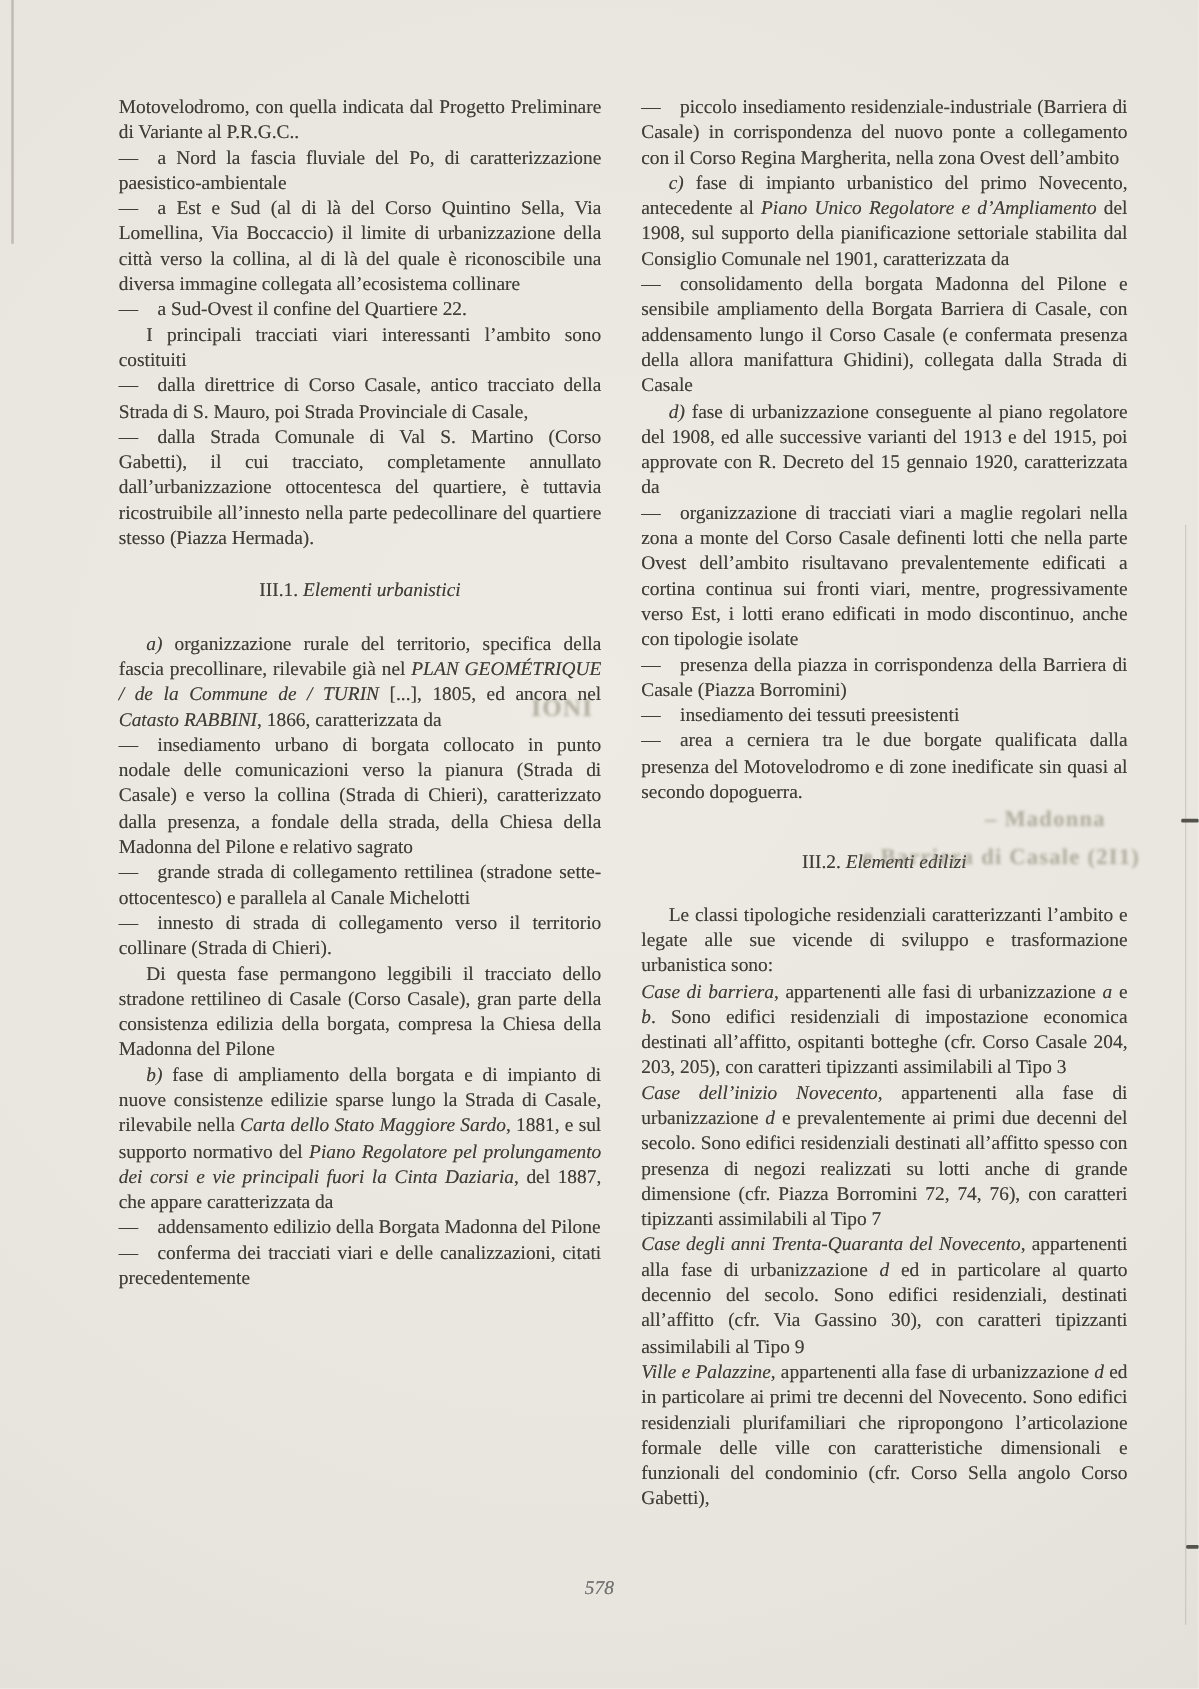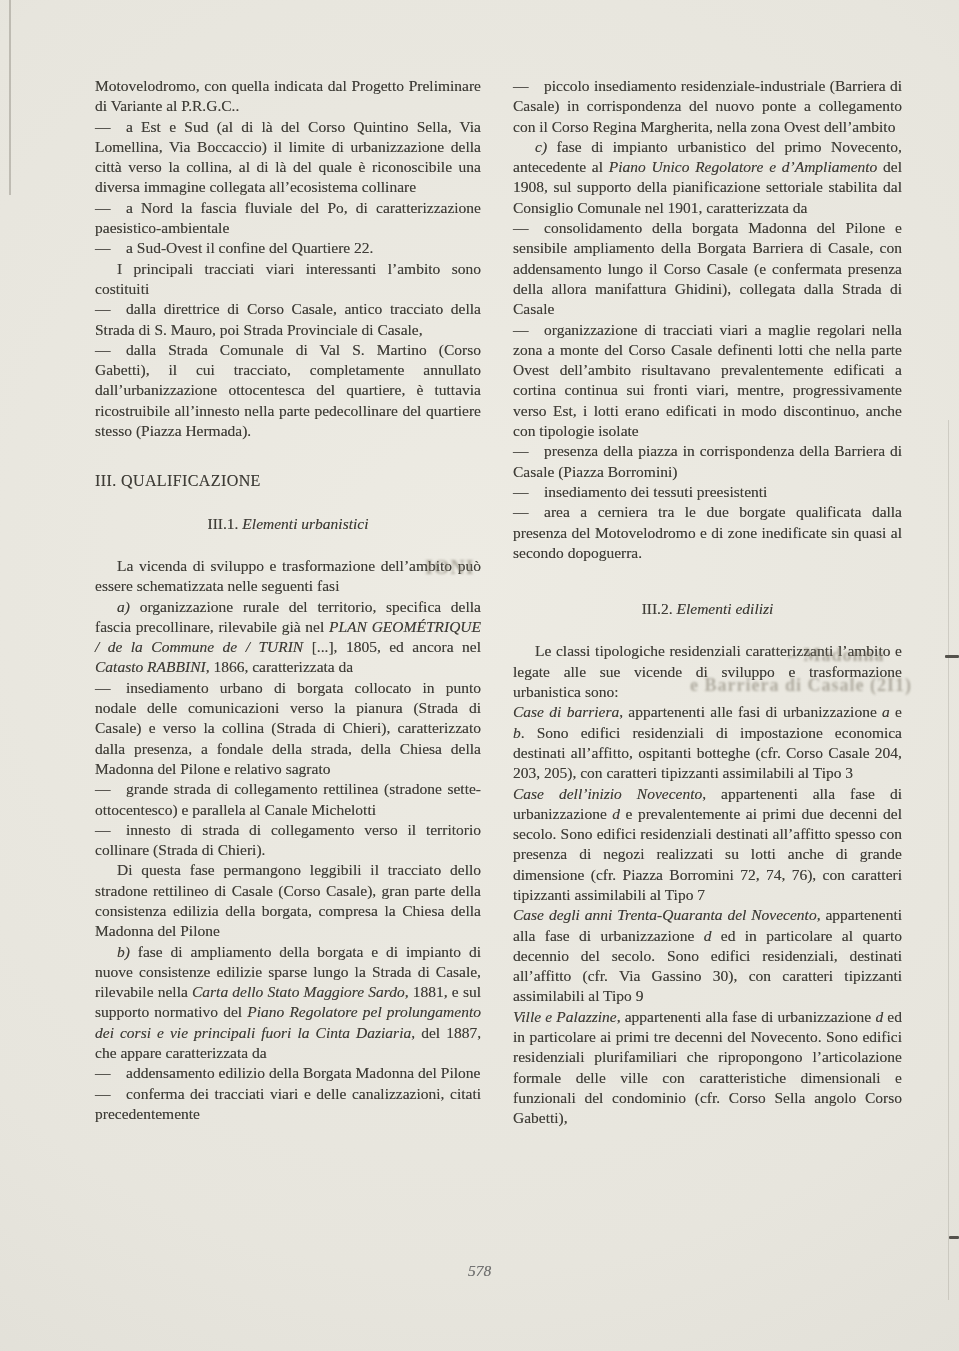--- a/index.html
+++ b/index.html
@@ -52,42 +52,41 @@
     background:#54524c;border-radius:1px;
   }
 </style>
 </head>
 <body>
 
 <div class="page">
 
   <div class="col col-left">
       <p class="p"><span>Motovelodromo, con quella indicata dal Progetto Preliminare di Variante al P.R.G.C..</span></p>
+      <p class="p"><span>— a Nord la fascia fluviale del Po, di caratterizzazione paesistico-ambientale</span></p>
       <p class="p"><span>— a Est e Sud (al di là del Corso Quintino Sella, Via Lomellina, Via Boccaccio) il limite di urbanizzazione della città verso la collina, al di là del quale è riconoscibile una diversa immagine collegata all’ecosistema collinare</span></p>
-      <p class="p"><span>— a Nord la fascia fluviale del Po, di caratterizzazione paesistico-ambientale</span></p>
       <p class="p"><span>— a Sud-Ovest il confine del Quartiere 22.</span></p>
       <p class="p ind sp"><span>I principali tracciati viari interessanti l’ambito sono costituiti</span></p>
       <p class="p"><span>— dalla direttrice di Corso Casale, antico tracciato della Strada di S. Mauro, poi Strada Provinciale di Casale,</span></p>
       <p class="p"><span>— dalla Strada Comunale di Val S. Martino (Corso Gabetti), il cui tracciato, completamente annullato dall’urbanizzazione ottocentesca del quartiere, è tuttavia ricostruibile all’innesto nella parte pedecollinare del quartiere stesso (Piazza Hermada).</span></p>
-      <p class="p h1"><span>III. QUALIFICAZIONE</span></p>
       <p class="p h2"><span>III.1. </span><span class="it">Elementi urbanistici</span></p>
-      <p class="p ind"><span>La vicenda di sviluppo e trasformazione dell’ambito può essere schematizzata nelle seguenti fasi</span></p>
       <p class="p ind"><span class="it">a)</span><span> organizzazione rurale del territorio, specifica della fascia precollinare, rilevabile già nel </span><span class="it">PLAN GEOMÉTRIQUE / de la Commune de / TURIN</span><span> [...], 1805, ed ancora nel </span><span class="it">Catasto RABBINI</span><span>, 1866, caratterizzata da</span></p>
       <p class="p"><span>— insediamento urbano di borgata collocato in punto nodale delle comunicazioni verso la pianura (Strada di Casale) e verso la collina (Strada di Chieri), caratterizzato dalla presenza, a fondale della strada, della Chiesa della Madonna del Pilone e relativo sagrato</span></p>
       <p class="p"><span>— grande strada di collegamento rettilinea (stradone sette-ottocentesco) e parallela al Canale Michelotti</span></p>
       <p class="p"><span>— innesto di strada di collegamento verso il territorio collinare (Strada di Chieri).</span></p>
       <p class="p ind"><span>Di questa fase permangono leggibili il tracciato dello stradone rettilineo di Casale (Corso Casale), gran parte della consistenza edilizia della borgata, compresa la Chiesa della Madonna del Pilone</span></p>
       <p class="p ind"><span class="it">b)</span><span> fase di ampliamento della borgata e di impianto di nuove consistenze edilizie sparse lungo la Strada di Casale, rilevabile nella </span><span class="it">Carta dello Stato Maggiore Sardo</span><span>, 1881, e sul supporto normativo del </span><span class="it">Piano Regolatore pel prolungamento dei corsi e vie principali fuori la Cinta Daziaria</span><span>, del 1887, che appare caratterizzata da</span></p>
       <p class="p"><span>— addensamento edilizio della Borgata Madonna del Pilone</span></p>
       <p class="p"><span>— conferma dei tracciati viari e delle canalizzazioni, citati precedentemente</span></p>
     </div>
   <div class="col col-right">
       <p class="p"><span>— piccolo insediamento residenziale-industriale (Barriera di Casale) in corrispondenza del nuovo ponte a collegamento con il Corso Regina Margherita, nella zona Ovest dell’ambito</span></p>
       <p class="p ind"><span class="it">c)</span><span> fase di impianto urbanistico del primo Novecento, antecedente al </span><span class="it">Piano Unico Regolatore e d’Ampliamento</span><span> del 1908, sul supporto della pianificazione settoriale stabilita dal Consiglio Comunale nel 1901, caratterizzata da</span></p>
       <p class="p"><span>— consolidamento della borgata Madonna del Pilone e sensibile ampliamento della Borgata Barriera di Casale, con addensamento lungo il Corso Casale (e confermata presenza della allora manifattura Ghidini), collegata dalla Strada di Casale</span></p>
+      <p class="p ind"><span class="it">d)</span><span> fase di urbanizzazione conseguente al piano regolatore del 1908, ed alle successive varianti del 1913 e del 1915, poi approvate con R. Decreto del 15 gennaio 1920, caratterizzata da</span></p>
       <p class="p"><span>— organizzazione di tracciati viari a maglie regolari nella zona a monte del Corso Casale definenti lotti che nella parte Ovest dell’ambito risultavano prevalentemente edificati a cortina continua sui fronti viari, mentre, progressivamente verso Est, i lotti erano edificati in modo discontinuo, anche con tipologie isolate</span></p>
       <p class="p"><span>— presenza della piazza in corrispondenza della Barriera di Casale (Piazza Borromini)</span></p>
       <p class="p"><span>— insediamento dei tessuti preesistenti</span></p>
       <p class="p"><span>— area a cerniera tra le due borgate qualificata dalla presenza del Motovelodromo e di zone inedificate sin quasi al secondo dopoguerra.</span></p>
       <p class="p h2 lg"><span>III.2. </span><span class="it">Elementi edilizi</span></p>
       <p class="p ind"><span>Le classi tipologiche residenziali caratterizzanti l’ambito e legate alle sue vicende di sviluppo e trasformazione urbanistica sono:</span></p>
       <p class="p"><span class="it">Case di barriera</span><span>, appartenenti alle fasi di urbanizzazione </span><span class="it">a</span><span> e </span><span class="it">b</span><span>. Sono edifici residenziali di impostazione economica destinati all’affitto, ospitanti botteghe (cfr. Corso Casale 204, 203, 205), con caratteri tipizzanti assimilabili al Tipo 3</span></p>
       <p class="p"><span class="it">Case dell’inizio Novecento</span><span>, appartenenti alla fase di urbanizzazione </span><span class="it">d</span><span> e prevalentemente ai primi due decenni del secolo. Sono edifici residenziali destinati all’affitto spesso con presenza di negozi realizzati su lotti anche di grande dimensione (cfr. Piazza Borromini 72, 74, 76), con caratteri tipizzanti assimilabili al Tipo 7</span></p>
       <p class="p"><span class="it">Case degli anni Trenta-Quaranta del Novecento</span><span>, appartenenti alla fase di urbanizzazione </span><span class="it">d</span><span> ed in particolare al quarto decennio del secolo. Sono edifici residenziali, destinati all’affitto (cfr. Via Gassino 30), con caratteri tipizzanti assimilabili al Tipo 9</span></p>
       <p class="p"><span class="it">Ville e Palazzine</span><span>, appartenenti alla fase di urbanizzazione </span><span class="it">d</span><span> ed in particolare ai primi tre decenni del Novecento. Sono edifici residenziali plurifamiliari che ripropongono l’articolazione formale delle ville con caratteristiche dimensionali e funzionali del condominio (cfr. Corso Sella angolo Corso Gabetti),</span></p>

